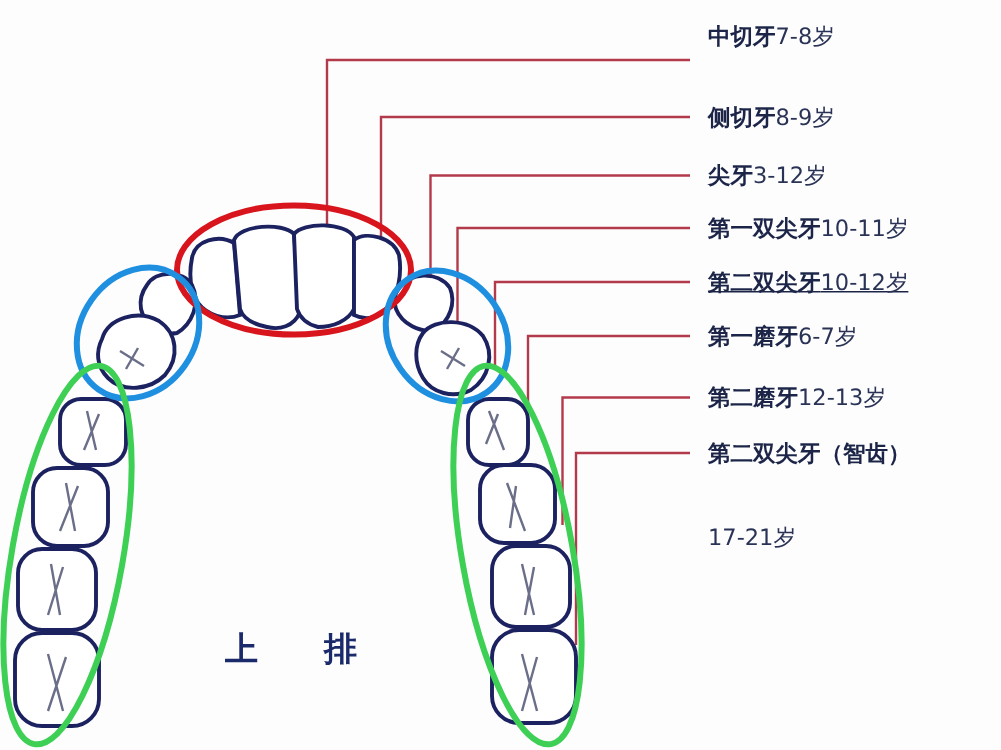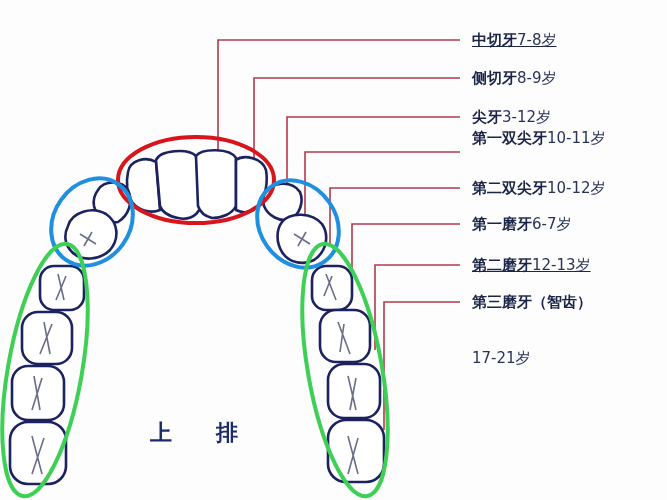--- a/index.html
+++ b/index.html
@@ -82,40 +82,40 @@
       <ellipse cx="92" cy="222" rx="38" ry="46" stroke="#1f8fe0" transform="rotate(35 92 222)"></ellipse>
       <ellipse cx="298" cy="224" rx="38" ry="46" stroke="#1f8fe0" transform="rotate(-35 298 224)"></ellipse>
       <ellipse cx="45" cy="370" rx="37" ry="128" stroke="#3ecf55" transform="rotate(10 45 370)"></ellipse>
       <ellipse cx="345" cy="370" rx="37" ry="128" stroke="#3ecf55" transform="rotate(-10 345 370)"></ellipse>
     </g>
   </svg>
 
   <div class="arch-title" style="left:150px; top:418px;">上</div>
   <div class="arch-title" style="left:216px; top:418px;">排</div>
 
-  <div class="label" style="top:31px;text-decoration:underline;">
+  <div class="label" style="top:15px;">
     <span>中切牙</span><span class="age">7-8岁</span>
   </div>
   <div class="label" style="top:69px;">
     <span>侧切牙</span><span class="age">8-9岁</span>
   </div>
   <div class="label" style="top:108px;">
     <span>尖牙</span><span class="age">3-12岁</span>
   </div>
-  <div class="label" style="top:129px;text-align:right;">
+  <div class="label" style="top:143px;text-align:right;">
     <span>第一双尖牙</span><span class="age">10-11岁</span>
   </div>
-  <div class="label" style="top:179px;">
+  <div class="label" style="top:179px;text-decoration:underline;">
     <span>第二双尖牙</span><span class="age">10-12岁</span>
   </div>
   <div class="label" style="top:215px;text-align:center;">
     <span>第一磨牙</span><span class="age">6-7岁</span>
   </div>
-  <div class="label" style="top:256px;text-decoration:underline;">
+  <div class="label" style="top:256px;">
     <span>第二磨牙</span><span class="age">12-13岁</span>
   </div>
   <div class="label" style="top:293px;">
-    <span>第三磨牙（智齿）</span><span class="age"></span>
+    <span>第二双尖牙（智齿）</span><span class="age"></span>
   </div>
   <div class="label" style="top:329px;margin-top:20px;">
     <span></span><span class="age">17-21岁</span>
   </div>
 </div>
 
 </body></html>

